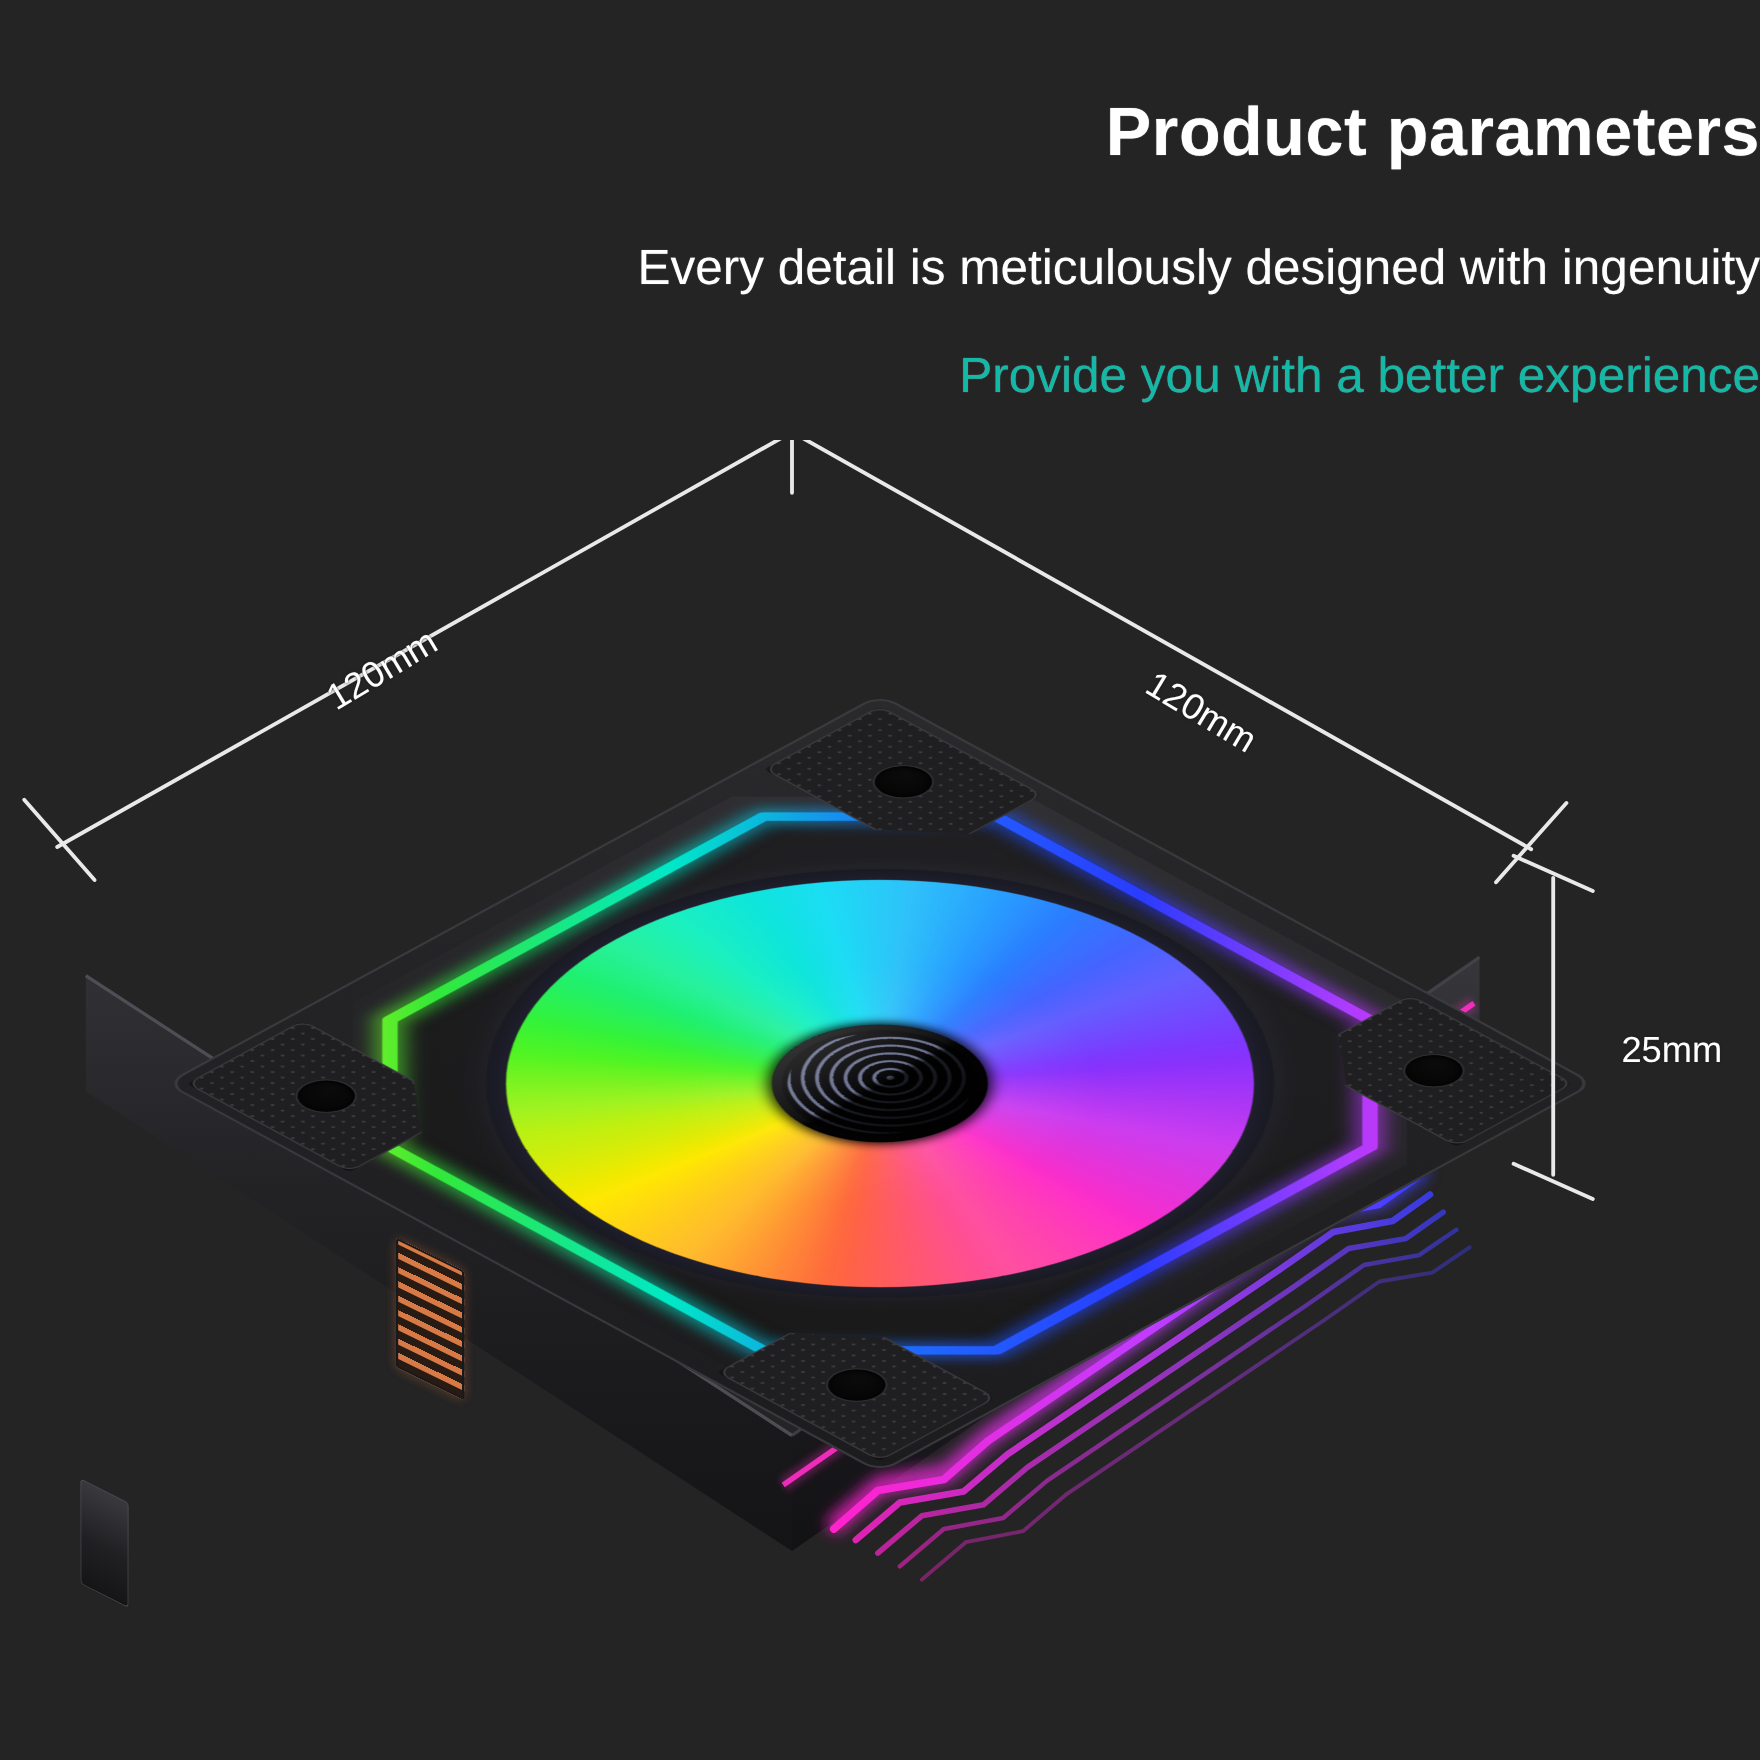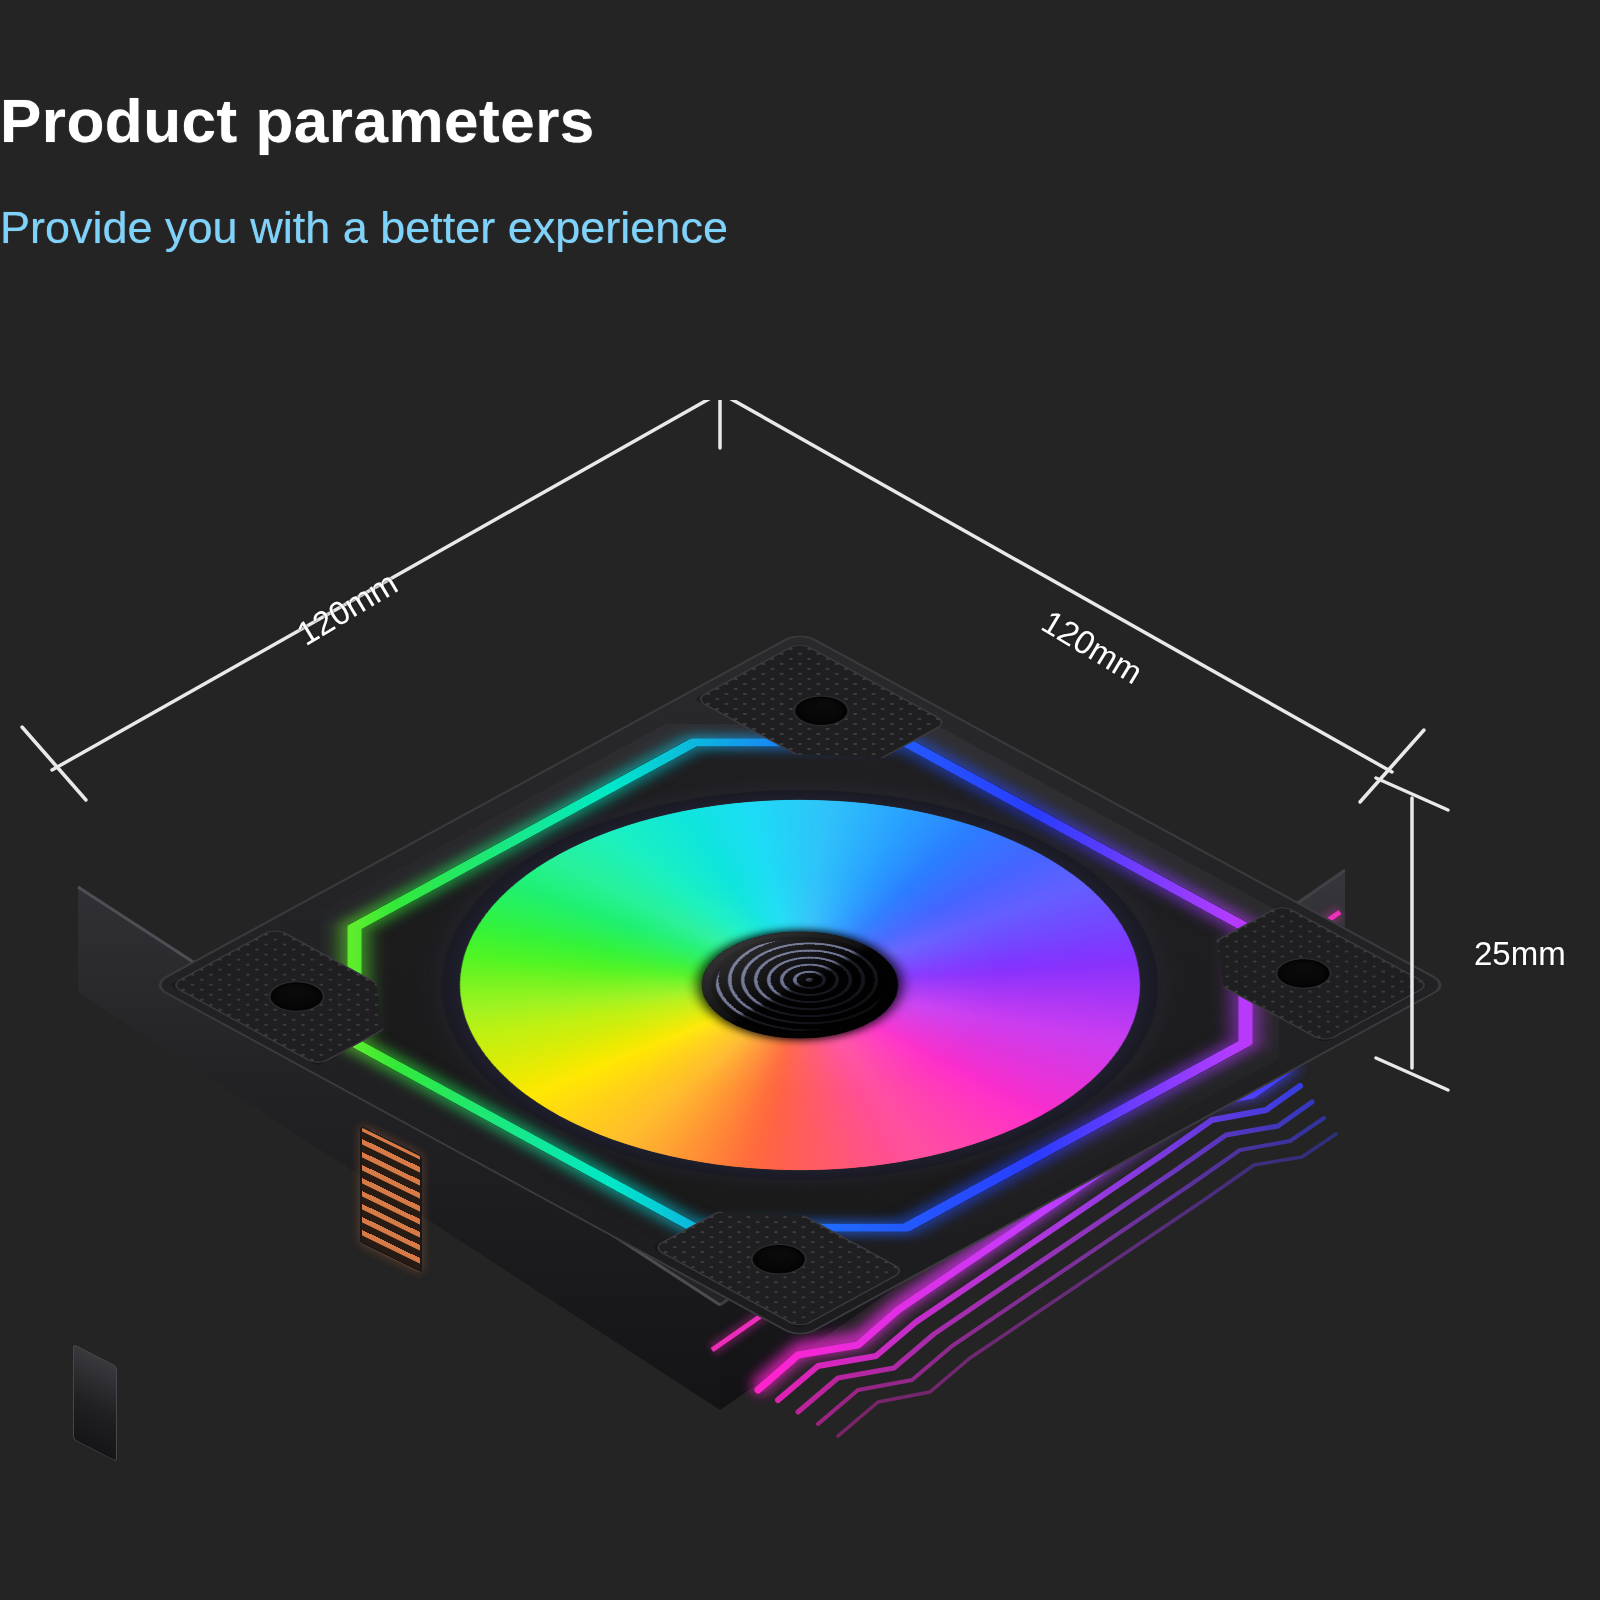--- a/index.html
+++ b/index.html
@@ -6,34 +6,34 @@
   html,body {
     width:1600px; height:1600px;
     background:#242424;
     font-family:"Liberation Sans", sans-serif;
     overflow:hidden;
   }
 
   .page { position:relative; width:1600px; height:1600px; background:#242424; }
 
   
-  .header { position:absolute; left:0; top:0; width:1600px; text-align:left; }
+  .header { position:absolute; left:0; top:0; width:1600px; text-align:right; }
   .headline {
     font-size:62px; font-weight:bold; color:#ffffff;
     letter-spacing:.5px; line-height:1;
     margin-top:90px;
     text-shadow:0 0 1px rgba(255,255,255,.6);
   }
   .subline1 {
     font-size:45px; font-weight:normal; color:#ffffff;
     margin-top:68px; line-height:1;
     text-shadow:0 0 1px rgba(255,255,255,.45);
   }
   .subline2 {
-    font-size:45px; font-weight:normal; color:#7dd3fc;
+    font-size:45px; font-weight:normal; color:#14b8a6;
     margin-top:53px; line-height:1;
     text-shadow:0 0 1px rgba(255,255,255,.45);
   }
 
   
   .scene { position:absolute; left:0; top:400px; width:1600px; height:1200px; }
 
   .dim-svg { position:absolute; left:0; top:0; width:1600px; height:1200px; pointer-events:none; z-index:40; }
 
   .dim-label {
@@ -198,20 +198,21 @@
   }
   .tab-l { left:73px; top:955px; width:44px; height:96px; transform:skewY(27deg); }
 </style>
 </head>
 <body>
 
 <div class="page">
 
   <div class="header">
     <div class="headline">Product parameters</div>
+    <div class="subline1">Every detail is meticulously designed with ingenuity</div>
     <div class="subline2">Provide you with a better experience</div>
   </div>
 
   <div class="scene">
 
     <div class="sides">
       <svg viewBox="0 0 1600 1200" preserveAspectRatio="none" aria-hidden="true">
         <defs>
           <linearGradient id="sideL" x1="0" y1="0" x2="0" y2="1">
             <stop offset="0" stop-color="#313135"></stop>

